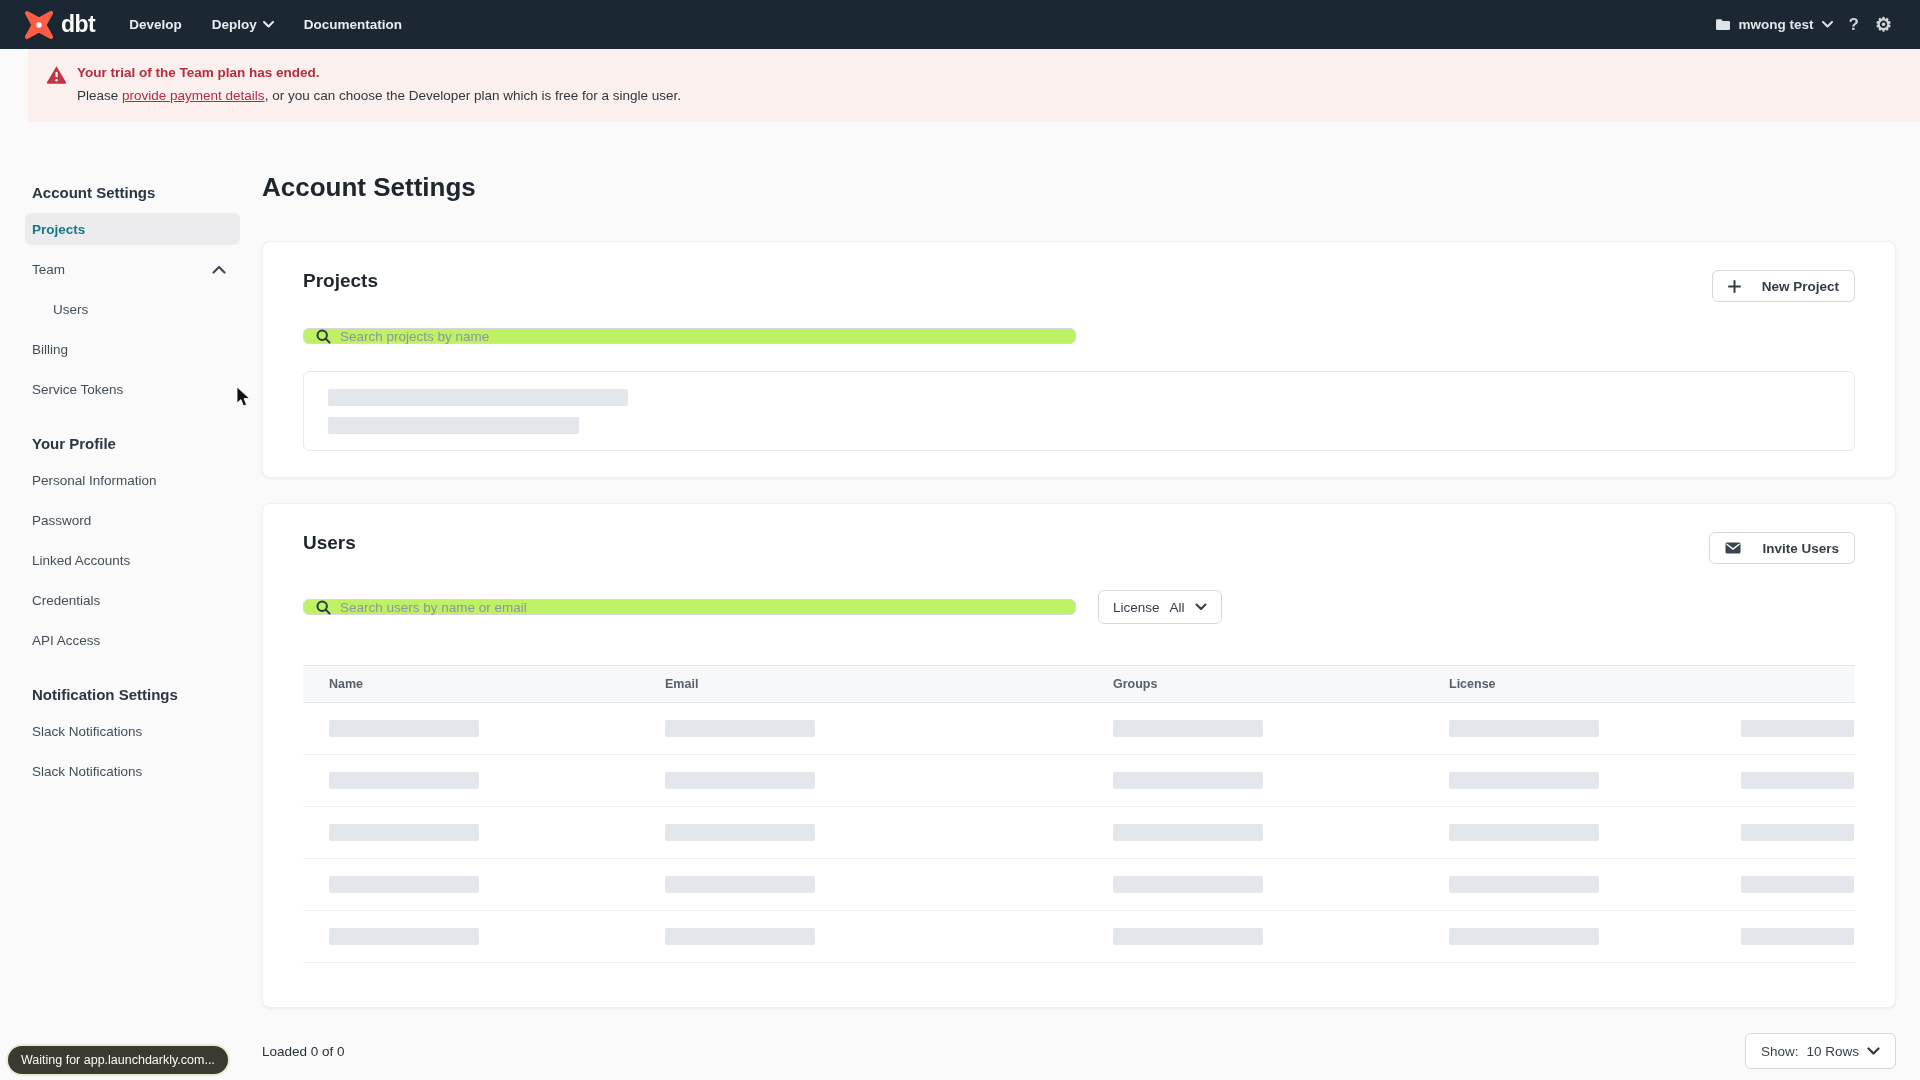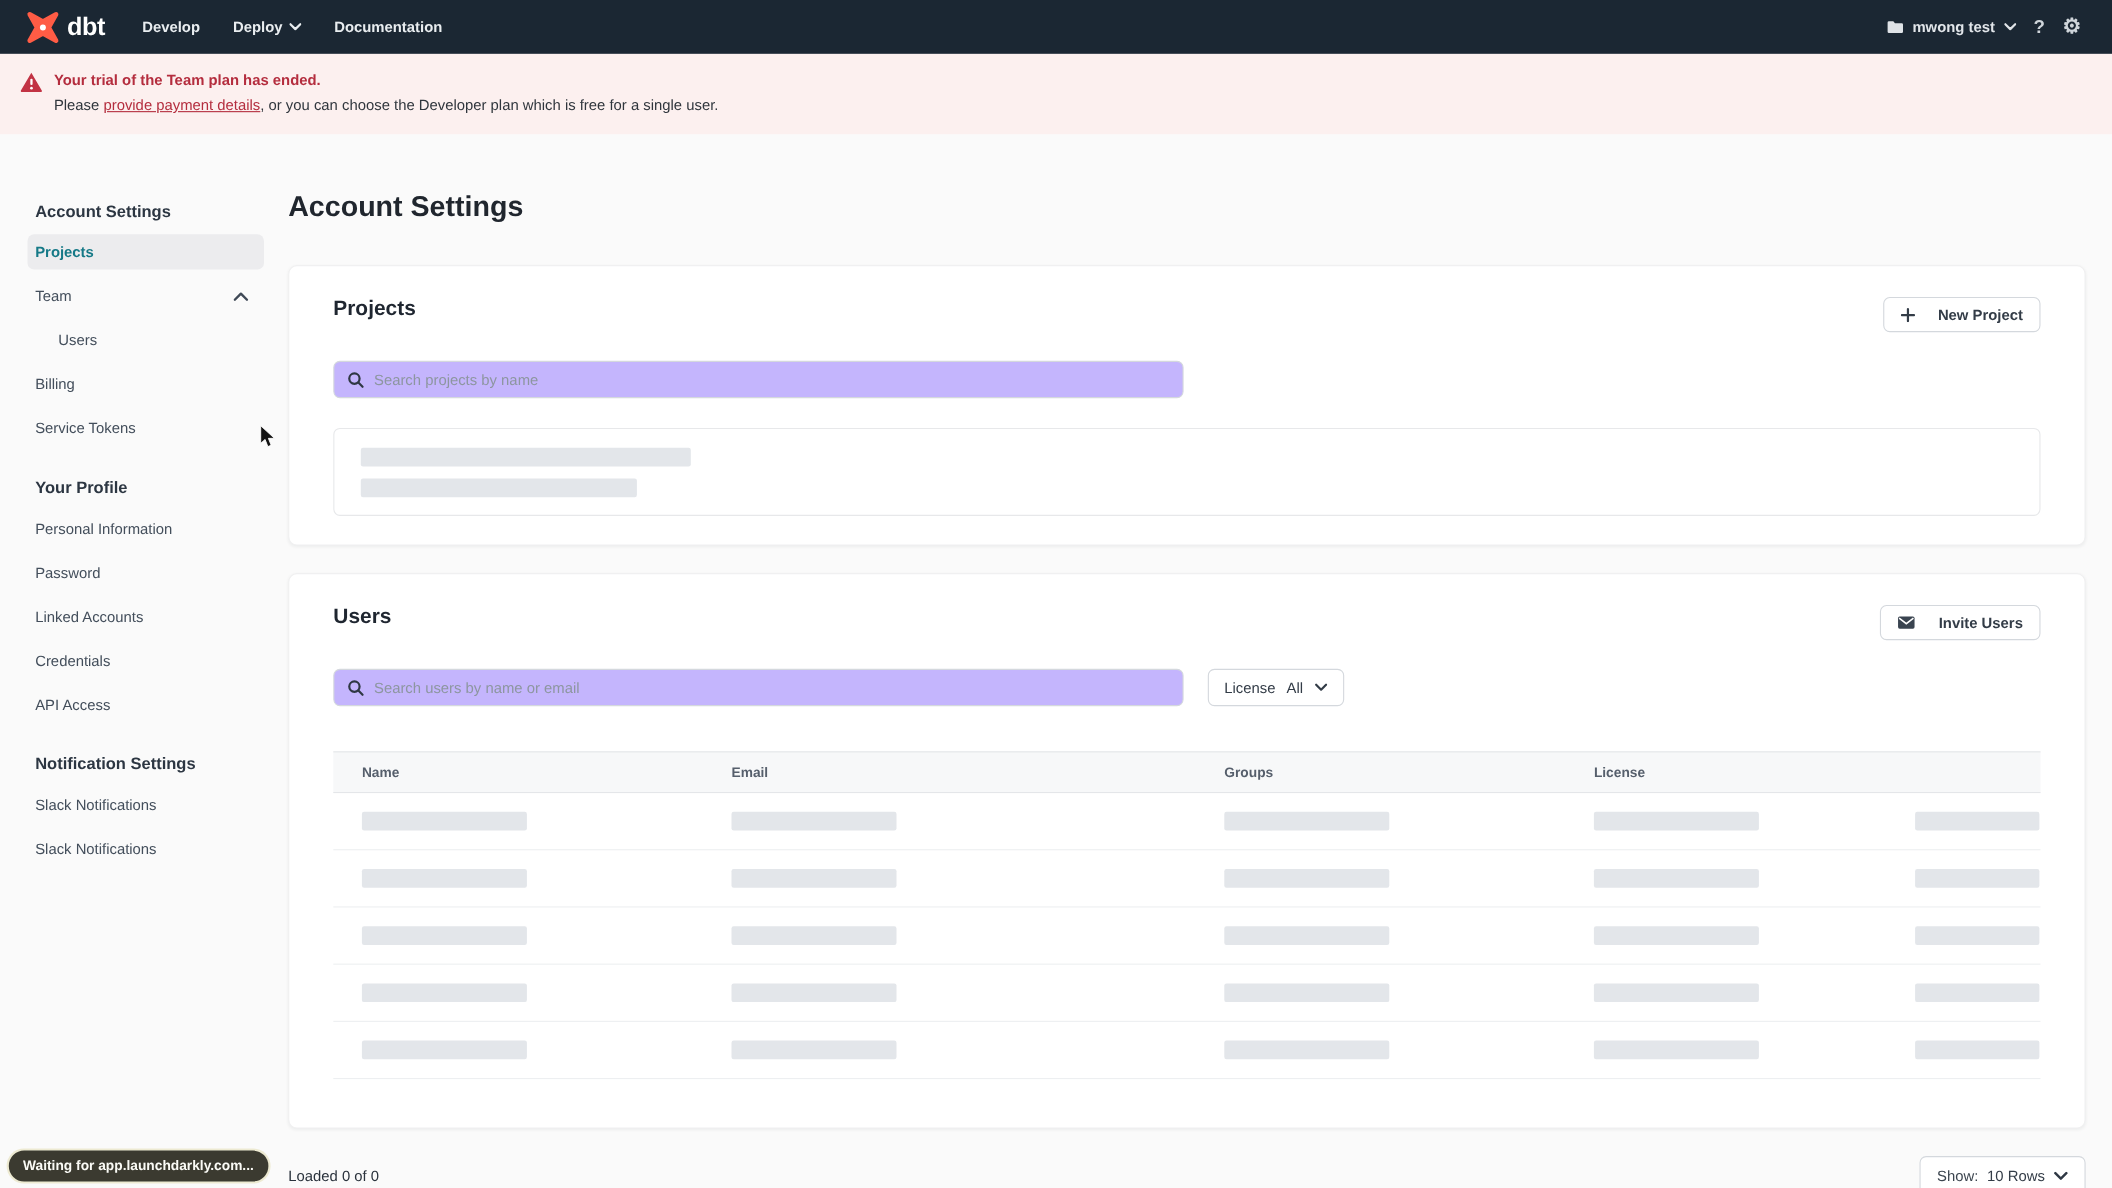--- a/index.html
+++ b/index.html
@@ -28,20 +28,21 @@
   }
   .nav-right { display:flex; align-items:center; gap:16px; }
   .account-picker { display:flex; align-items:center; gap:8px; color:#e2e6ea; font-size:13.5px; font-weight:bold; cursor:pointer; }
   .nav-glyph { color:#cfd5da; font-size:17px; font-weight:bold; cursor:pointer; line-height:1; }
   .gear-glyph { font-size:19px; }
 
   
   .banner {
     height:73px; background:#fcf0ef; display:flex; align-items:flex-start;
     padding:14px 24px 0 18px;
+    margin-left:28px;
   }
   .banner-icon { width:21px; height:19px; margin-top:2px; flex:0 0 auto; }
   .banner-text { margin-left:10px; }
   .banner-title { color:#b42d3e; font-weight:bold; font-size:13.5px; line-height:20px; }
   .banner-body { color:#30363d; font-size:13.5px; line-height:25px; }
   .banner-body a { color:#b42d3e; text-decoration:underline; cursor:pointer; }
 
   
   .content { display:flex; align-items:flex-start; }
   .sidebar { flex:0 0 240px; padding:62px 0 0 25px; }
@@ -69,22 +70,22 @@
   .card-head { display:flex; justify-content:space-between; align-items:flex-start; margin-bottom:26px; }
   .card-title { font-size:19px; font-weight:bold; color:#1f2630; }
   .btn {
     display:inline-flex; align-items:center; gap:21px; background:#fff;
     border:1px solid #d4d8dd; border-radius:6px; height:32px; padding:0 15px;
     font-size:13.5px; color:#333c47; cursor:pointer; font-weight:bold;
     font-family:"Liberation Sans", sans-serif;
   }
   .search-row { display:flex; align-items:center; }
   .search-box {
-    width:773px; height:34px; border:1px solid #d4d8dd; border-radius:6px;
-    display:flex; align-items:center; padding:0 12px; background:#c4b5fd;
+    width:773px; height:16px; border:1px solid #d4d8dd; border-radius:6px;
+    display:flex; align-items:center; padding:0 12px; background:#bef264;
   }
   .search-box input {
     border:none; outline:none; flex:1; font-size:13.5px; color:#30363d;
     margin-left:9px; font-family:"Liberation Sans", sans-serif; background:transparent;
   }
   .search-box input::placeholder { color:#8d96a0; }
   .dropdown-btn {
     margin-left:22px; height:34px; padding:0 14px; font-weight:normal;
     gap:10px; font-size:13.5px;
   }
@@ -110,21 +111,21 @@
 
   
   .table-footer { display:flex; justify-content:space-between; align-items:center; margin-top:17px; }
   .loaded-text { font-size:13.5px; color:#2a323c; }
   .show-btn { height:36px; font-weight:normal; gap:8px; }
   .show-btn .show-label { color:#3c454f; }
 
   
   .status-bubble {
     position:absolute; left:8px; bottom:6px; height:28px;
-    background:#3b3a30; color:#fbfbf6; font-size:12.5px; font-weight:bold;
+    background:#3b3a30; color:#fbfbf6; font-size:12.5px; font-weight:normal;
     border-radius:14px; display:flex; align-items:center; padding:0 13px;
     box-shadow:0 0 0 2px #edead2;
   }
 
   
   .cursor { position:absolute; left:236px; top:386px; width:15px; height:22px; pointer-events:none; }
 </style>
 </head>
 <body>
 

